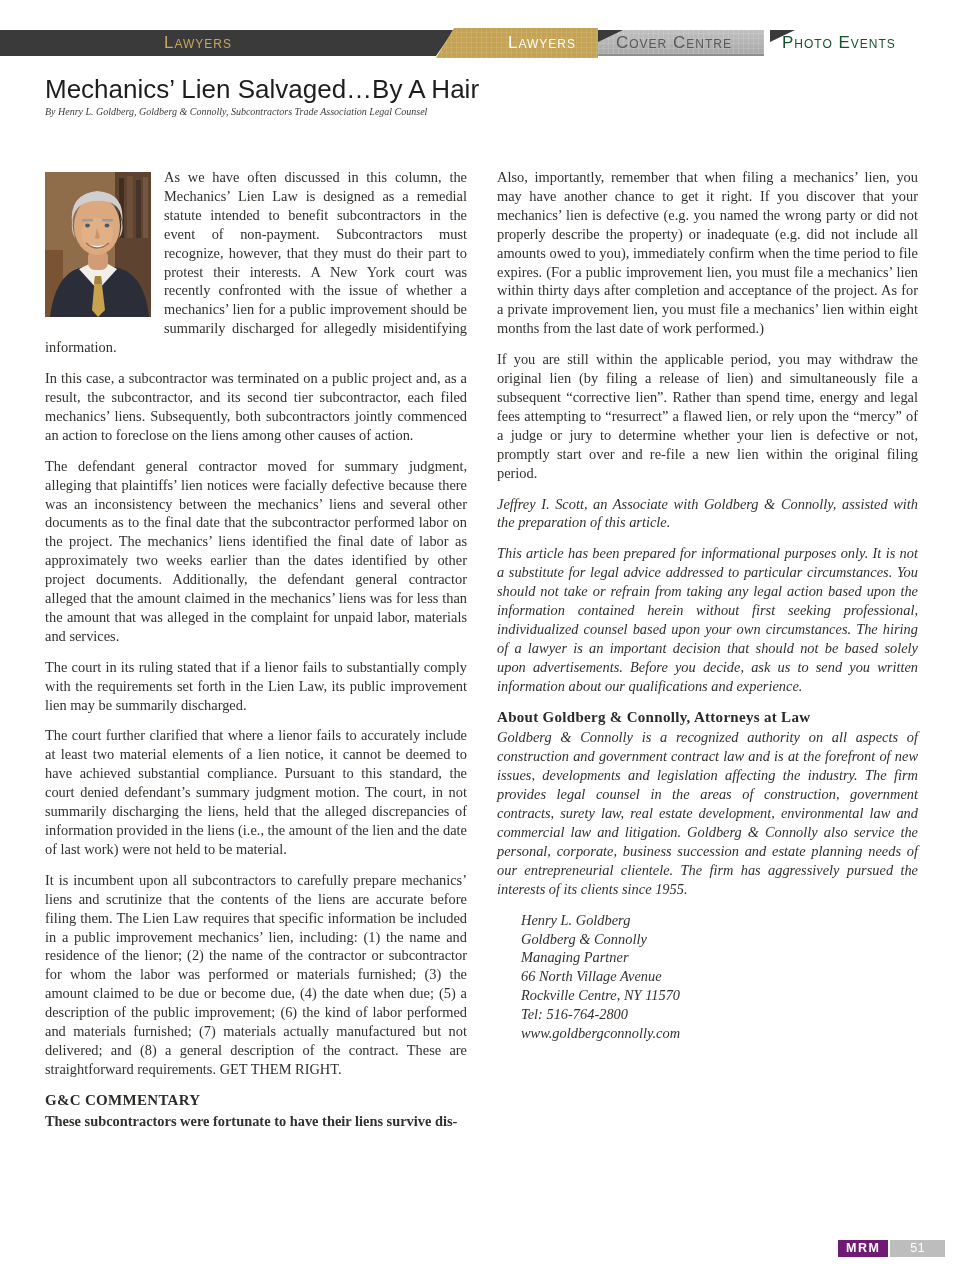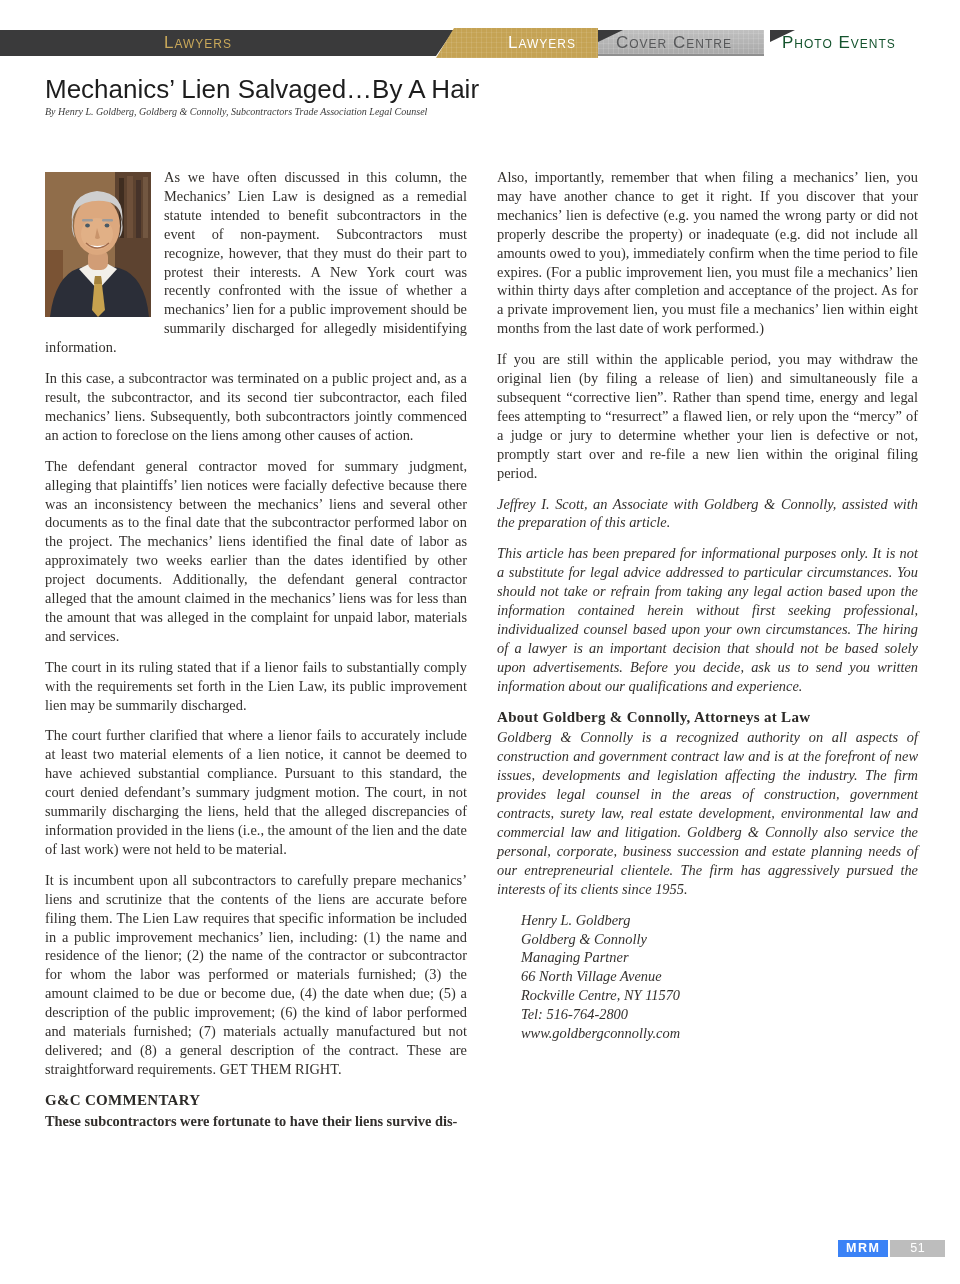--- a/index.html
+++ b/index.html
@@ -50,21 +50,21 @@
   .sec-head{font-weight:bold;font-size:15px;letter-spacing:.3px;margin:0 0 2px 0;color:#2c2a27;}
   .contact div{font-style:italic;margin-left:24px;}
 
   
   .headshot{float:left;width:106px;height:145px;margin:4px 13px 5px 0;overflow:hidden;}
   .headshot svg{display:block;}
 
   
   .footer-badge{position:absolute;left:838px;top:1240px;height:17px;display:flex;
                 font-family:"Liberation Sans",sans-serif;}
-  .badge-brand{background:#3b82f6;color:#ffffff;font-weight:bold;font-size:12.5px;
+  .badge-brand{background:#701a75;color:#ffffff;font-weight:bold;font-size:12.5px;
                line-height:17px;padding:0 8px;letter-spacing:1.5px;}
   .badge-page{background:#bdbdbd;color:#ffffff;font-size:12.5px;line-height:17px;
               padding:0 20px;margin-left:2px;letter-spacing:.5px;}
 </style>
 </head>
 <body>
 
 <div class="page">
 
   <div class="navbar">

